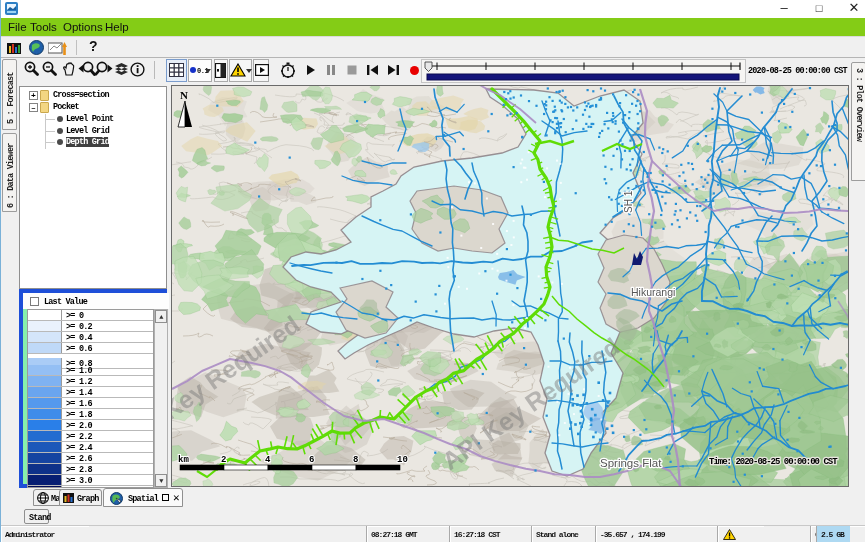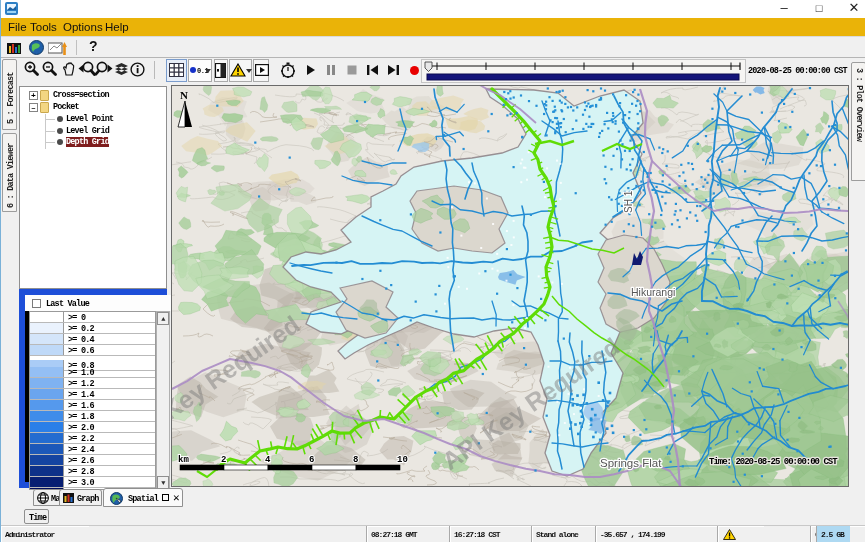--- a/index.html
+++ b/index.html
@@ -1,35 +1,35 @@
 <!DOCTYPE html>
 <html><head><meta charset="utf-8"><style>
 *{margin:0;padding:0;box-sizing:border-box}
 html,body{width:865px;height:542px;overflow:hidden;background:#f0f0f0;font-family:"Liberation Sans",sans-serif}
 .abs{position:absolute}
 #win{position:relative;width:865px;height:542px;border-left:1px solid #7ab1d8;border-right:1px solid #9ab8cc}
 #title{left:0;top:0;width:865px;height:18px;background:#fff;font-size:12px;color:#000}
 #title .txt{position:absolute;left:23px;top:2px}
 .capbtn{position:absolute;top:0;width:30px;height:18px;color:#222;font-size:13px;text-align:center;line-height:16px}
-#menu{left:0;top:18px;width:865px;height:19px;background:#eab308;font-size:11.5px;color:#111;border-bottom:1px solid #dadada}
+#menu{left:0;top:18px;width:865px;height:19px;background:#84cc16;font-size:11.5px;color:#111;border-bottom:1px solid #dadada}
 #menu span{position:absolute;top:3px}
 #tb1{left:0;top:37px;width:865px;height:21px;background:#f0f0f0;border-bottom:1px solid #b5b5b5}
 #body{left:0;top:58px;width:865px;height:467px;background:#f0f0f0}
 .vtab{position:absolute;background:#f4f3f1;border:1px solid #9d9d9d;border-radius:2px 2px 0 0;font-family:"Liberation Mono",monospace;font-weight:bold;font-size:8.5px;letter-spacing:-0.8px;color:#222}
 .vtxt{position:absolute;transform:rotate(-90deg);transform-origin:0 0;white-space:nowrap}
 .vtxt2{position:absolute;transform:rotate(90deg);transform-origin:0 0;white-space:nowrap}
 #tb2{left:16px;top:58px;width:833px;height:27px;background:#f0f0f0}
 .mono{font-family:"Liberation Mono",monospace;font-weight:bold;font-size:8.5px;letter-spacing:-0.8px;color:#000}
 #tree{left:18px;top:86px;width:148px;height:203px;background:#fff;border:1px solid #8f8f8f;font-family:"Liberation Mono",monospace;font-weight:bold;font-size:8.5px;letter-spacing:-0.8px;color:#000}
 .trow{position:absolute;white-space:nowrap}
 .fold{position:absolute;width:9px;height:11px;background:#f3d682;border:1px solid #caa84e;border-radius:1px}
 .pm{position:absolute;width:9px;height:9px;background:#fff;border:1px solid #848484;font-size:8px;line-height:7px;text-align:center;color:#000;letter-spacing:0}
 .bul{position:absolute;width:6px;height:6px;background:#4a4a4a;border-radius:50%}
-.sel{background:#7f1d1d;color:#fff}
-#legend{left:18px;top:289px;width:148px;height:199px;background:#000000;border:6px solid #1d4ed8;font-family:"Liberation Mono",monospace;font-weight:bold;font-size:8.5px;letter-spacing:-0.8px;color:#000}
+.sel{background:#404040;color:#fff}
+#legend{left:18px;top:289px;width:148px;height:199px;background:#86efac;border:4px solid #1d4ed8;font-family:"Liberation Mono",monospace;font-weight:bold;font-size:8.5px;letter-spacing:-0.8px;color:#000}
 #legendhead{position:absolute;left:0;top:0;width:146px;height:16px;background:#fdfdfd}
 .cb{position:absolute;left:7px;top:4px;width:9px;height:9px;background:#fff;border:1px solid #7a7a7a}
 #leglist{position:absolute;left:4px;top:16px;width:127px;height:179px;border:1px solid #9a9a9a;background:#fff;overflow:hidden}
 .lrow{position:absolute;left:0;width:127px;border-bottom:1px solid #b9b9b9}
 .sw{position:absolute;left:0;top:0;width:34px;height:100%;border-right:1px solid #9a9a9a}
 .lv{position:absolute;left:38px;top:1px}
 #legsb{position:absolute;left:131px;top:16px;width:14px;height:179px;background:#f0f0f0;border:1px solid #b0b0b0}
 .sbbtn{position:absolute;left:0;width:12px;height:13px;background:#f0f0f0;border:1px solid #8f8f8f;font-size:7px;text-align:center;line-height:12px;color:#333}
 #map{left:170px;top:85px;width:678px;height:402px;border:1px solid #6a6a6a;overflow:hidden}
 .btab{position:absolute;background:#f0f0f0;border:1px solid #8f8f8f;border-radius:3px 3px 0 0;font-family:"Liberation Mono",monospace;font-weight:bold;font-size:8.5px;letter-spacing:-0.8px;color:#000}
@@ -1912,21 +1912,21 @@
         <circle cx="6.5" cy="6.5" r="6" fill="#1f5fa8"></circle>
         <path d="M2.5 4 Q5.5 1.5 9 3.5 Q11 5.5 8 7 Q4.5 8 3.5 11 Q1.5 8 2.5 4Z" fill="#55b855"></path>
         <circle cx="6.5" cy="6.5" r="6" fill="none" stroke="#123a66"></circle>
         <path d="M6 6 L11 9 L9.5 10.5 Z" fill="#fff" stroke="#000" stroke-width="0.5"></path>
       </svg>
     <span style="position:absolute;left:24px;top:5px">Spatial</span>
     <div style="position:absolute;left:58px;top:5px;width:7px;height:7px;border:1.4px solid #000"></div>
     <div style="position:absolute;left:69px;top:2px;font-size:11px;font-weight:bold;letter-spacing:0">✕</div>
   </div>
   <div class="btab" style="left:23px;top:509px;width:25px;height:15px;border-radius:2px">
-      <span style="position:absolute;left:4px;top:3px">Time</span>
+      <span style="position:absolute;left:4px;top:3px">Stand</span>
     </div>
   <div class="abs" id="status">
     <div class="scell" style="left:0;width:88px;border-left:none">
         <span>Administrator</span>
       </div>
     <div class="scell" style="left:365px;width:83px">
         <span>08:27:18 GMT</span>
       </div>
     <div class="scell" style="left:448px;width:82px">
         <span>16:27:18 CST</span>

